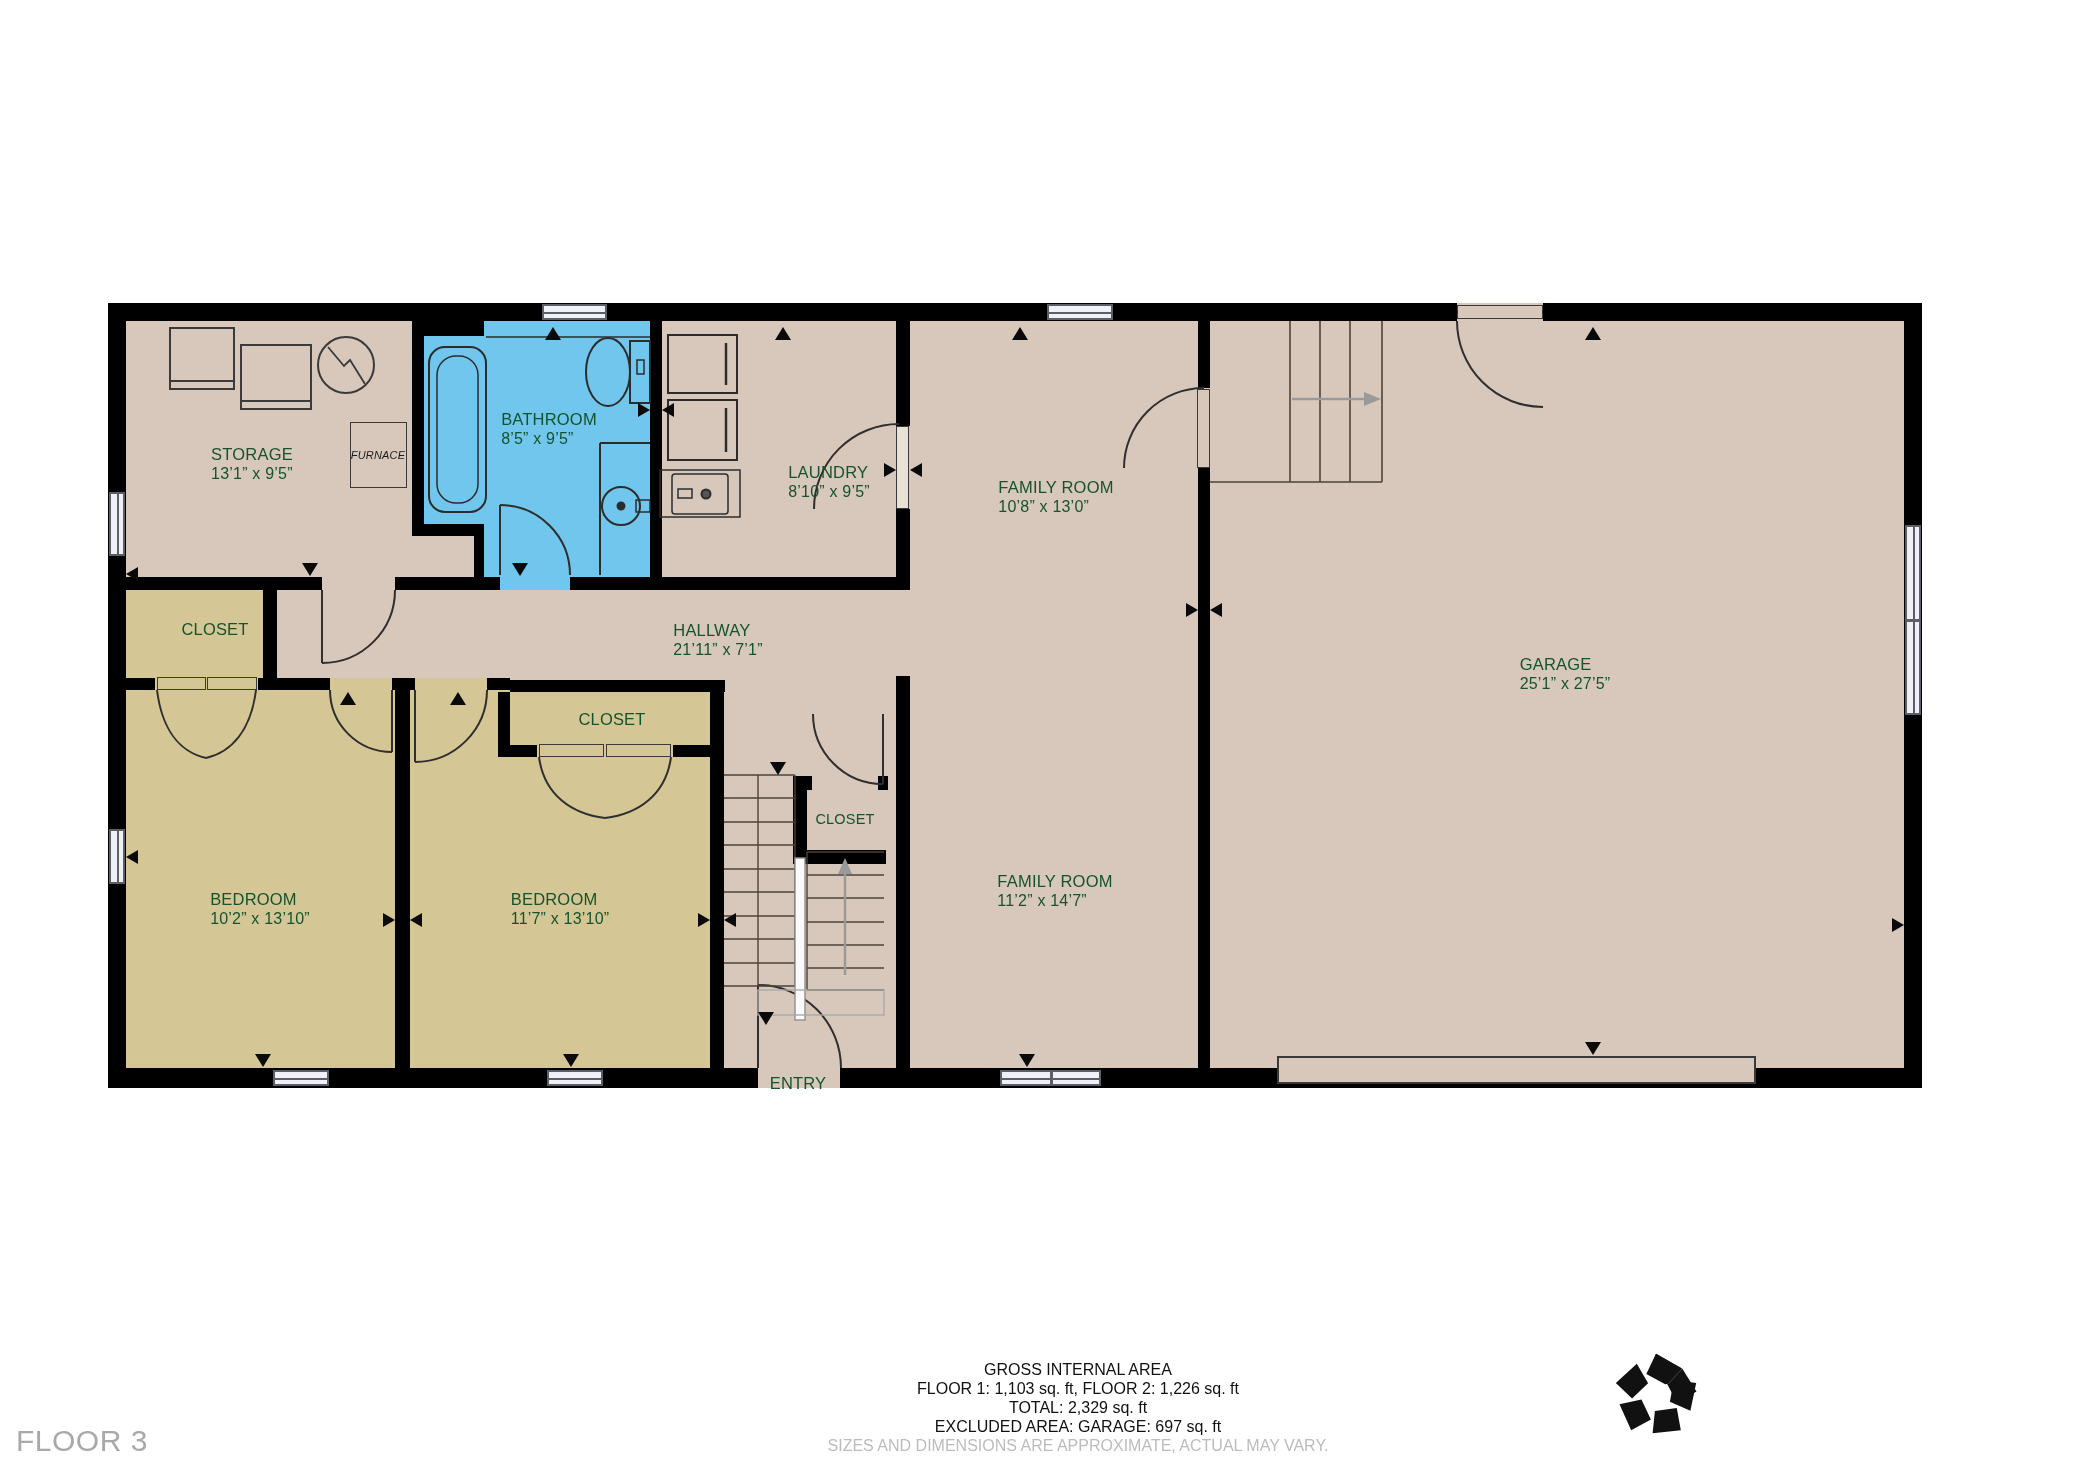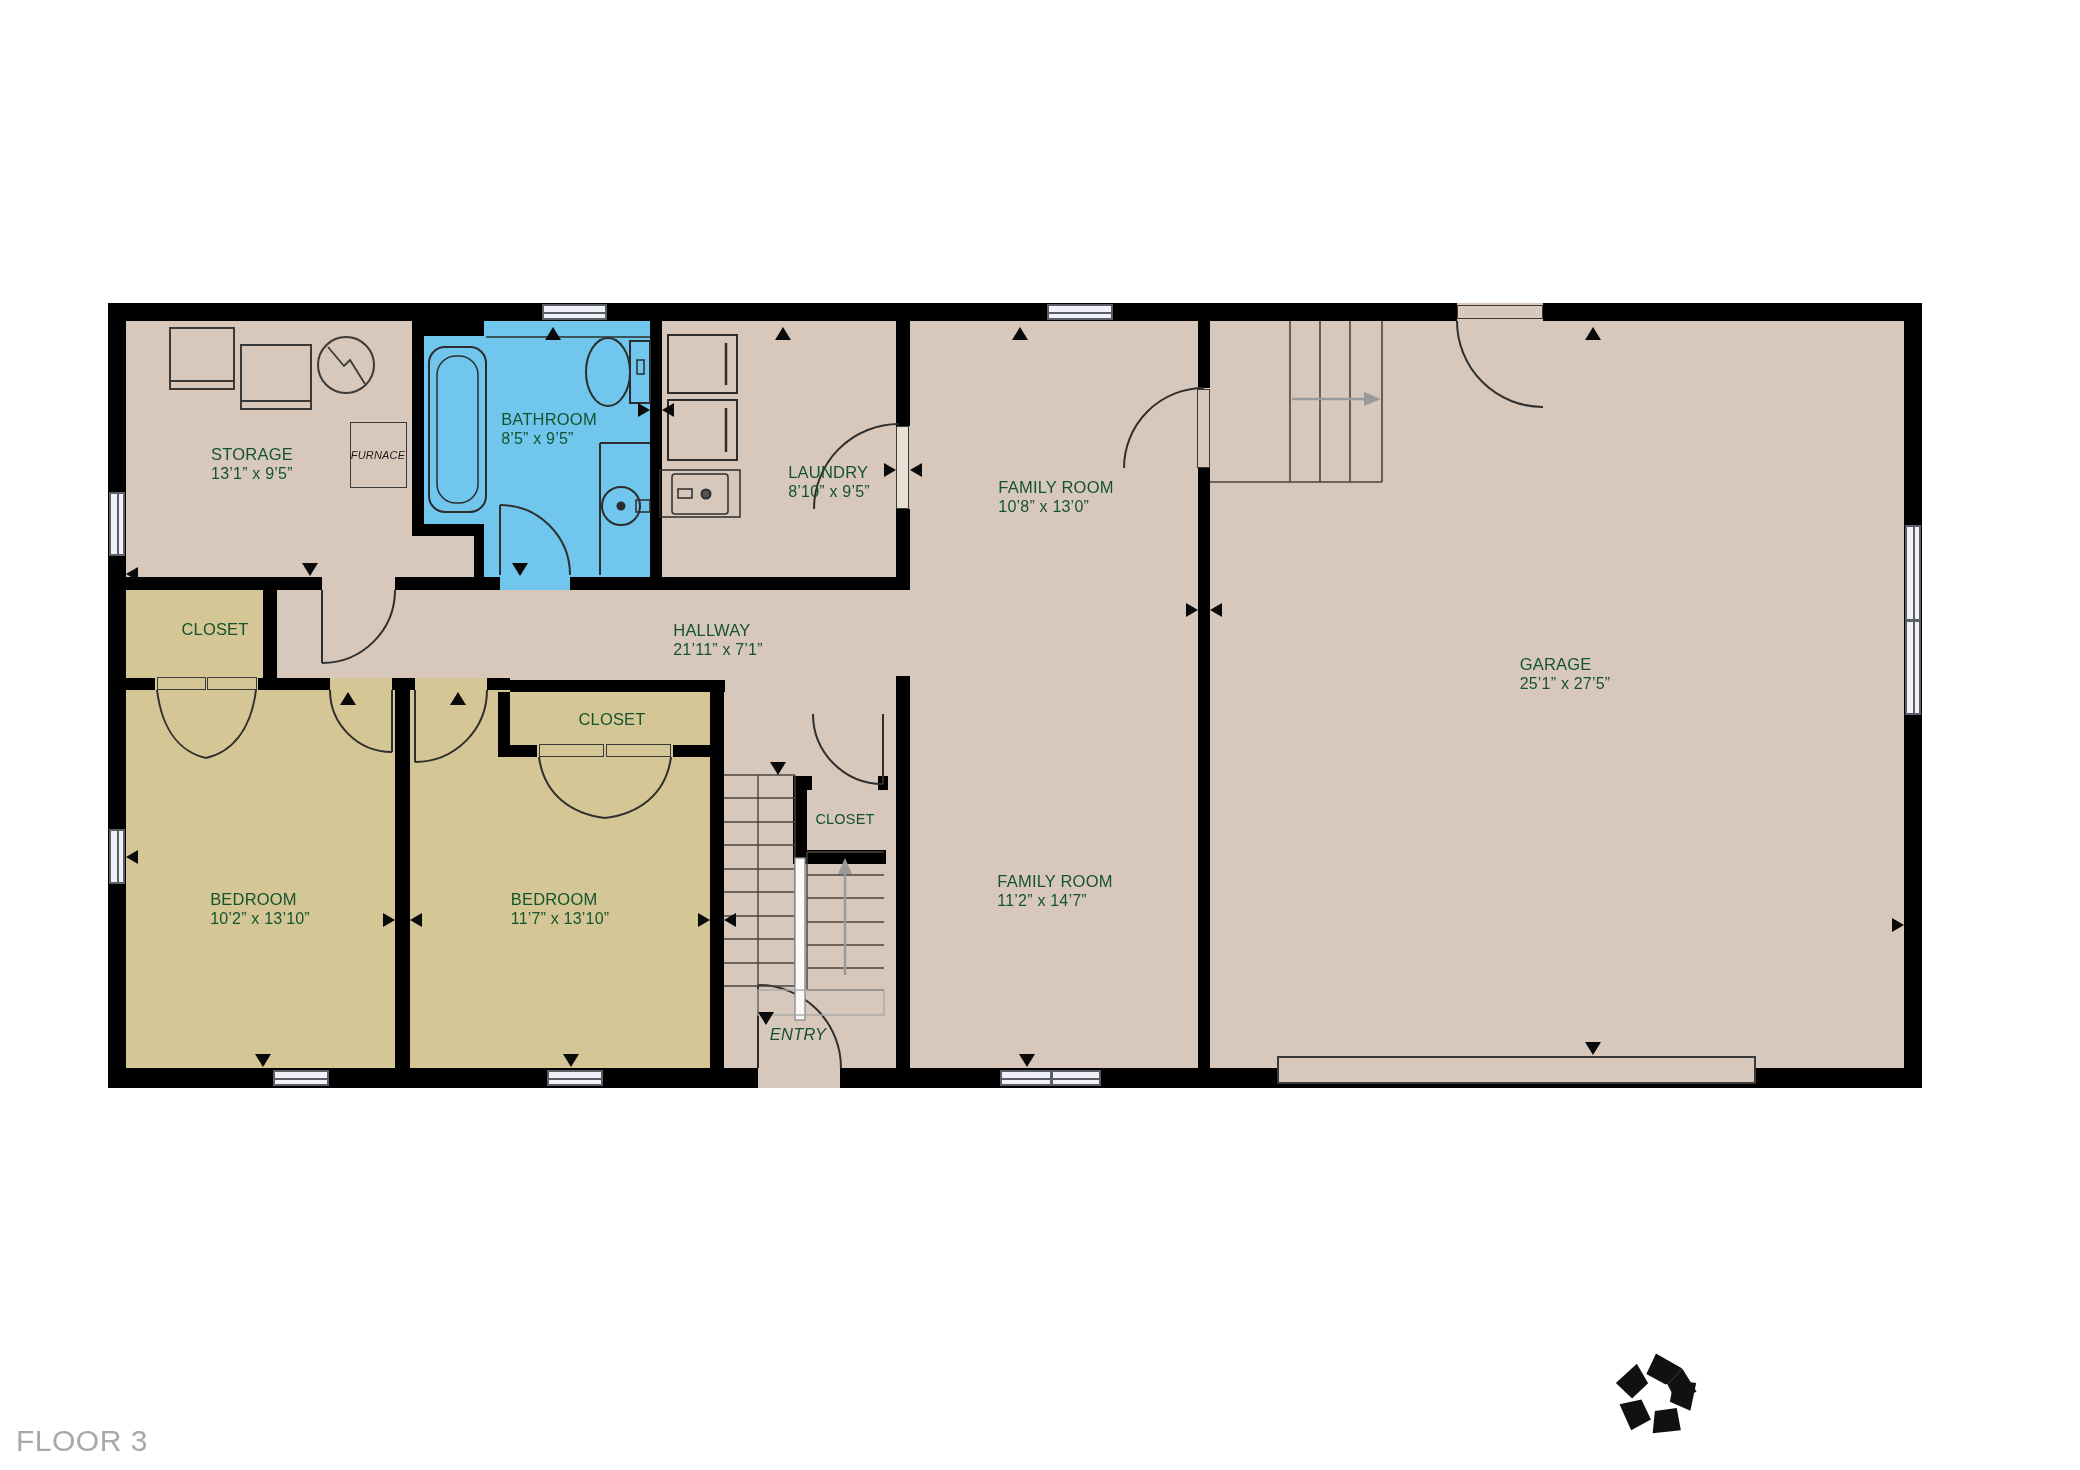--- a/index.html
+++ b/index.html
@@ -308,24 +308,31 @@
     <span class="dims">10’2” x 13’10”</span>
   </div>
   <div class="room-label" style="left:560px;top:909px;">
     <span>BEDROOM</span>
     <span class="dims">11’7” x 13’10”</span>
   </div>
   <div class="room-label" style="left:1055px;top:891px;">
     <span>FAMILY ROOM</span>
     <span class="dims">11’2” x 14’7”</span>
   </div>
-  <div class="room-label" style="left:798px;top:1034px;font-style:italic;">
+  <div class="room-label" style="left:798px;top:1083px;">
     <span>ENTRY</span>
   </div>
 
+  <div id="summary">
+    <div>GROSS INTERNAL AREA</div>
+    <div>FLOOR 1: 1,103 sq. ft, FLOOR 2: 1,226 sq. ft</div>
+    <div>TOTAL: 2,329 sq. ft</div>
+    <div>EXCLUDED AREA: GARAGE: 697 sq. ft</div>
+    <div class="muted">SIZES AND DIMENSIONS ARE APPROXIMATE, ACTUAL MAY VARY.</div>
+  </div>
 
   <div id="floor-tag">FLOOR 3</div>
 
   <div id="brand">
     <svg width="88" height="88" viewBox="0 0 100 100">
       <g fill="#111111">
         <polygon points="50,2 80,19 63,37 41,25"></polygon>
         <polygon points="80,19 80,19 96,45 74,58 63,37" transform="rotate(0 50 50)"></polygon>
       </g>
       <g fill="#111111">

